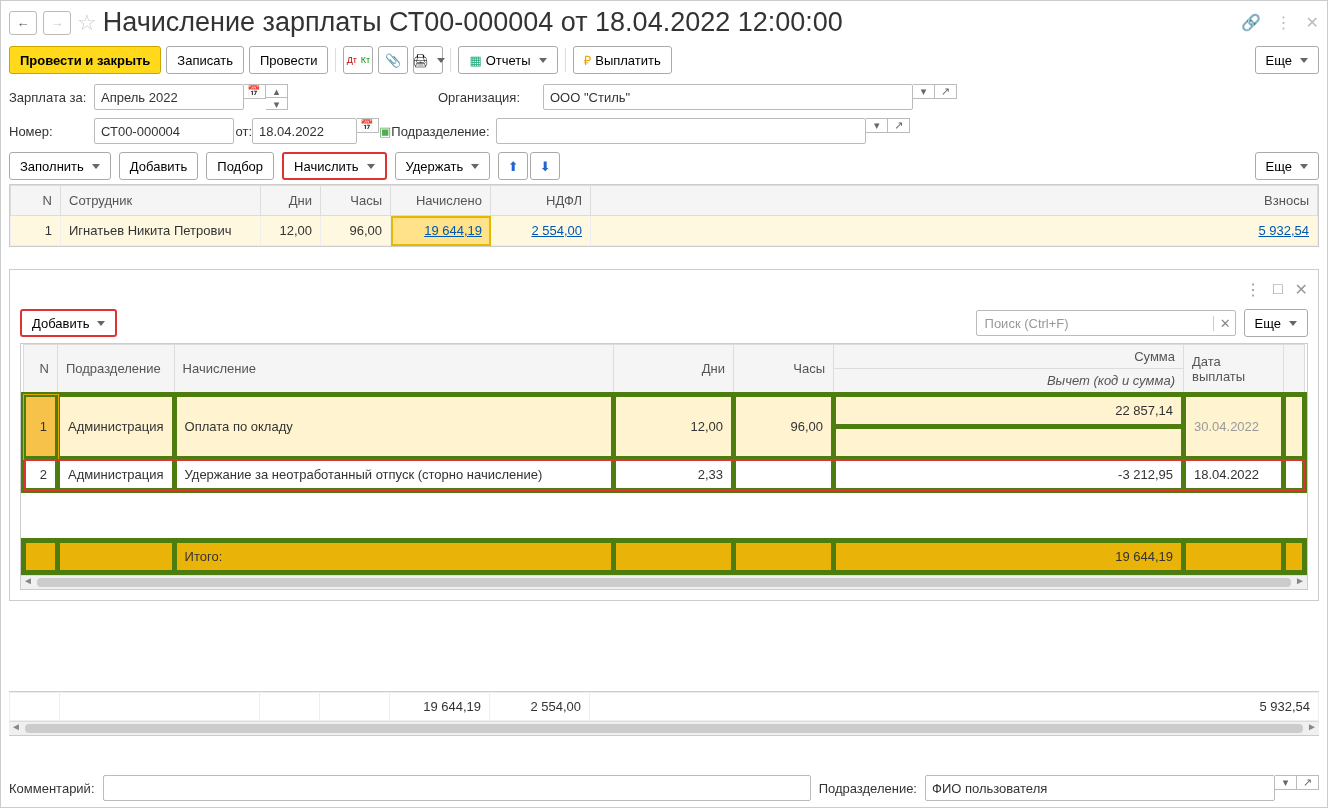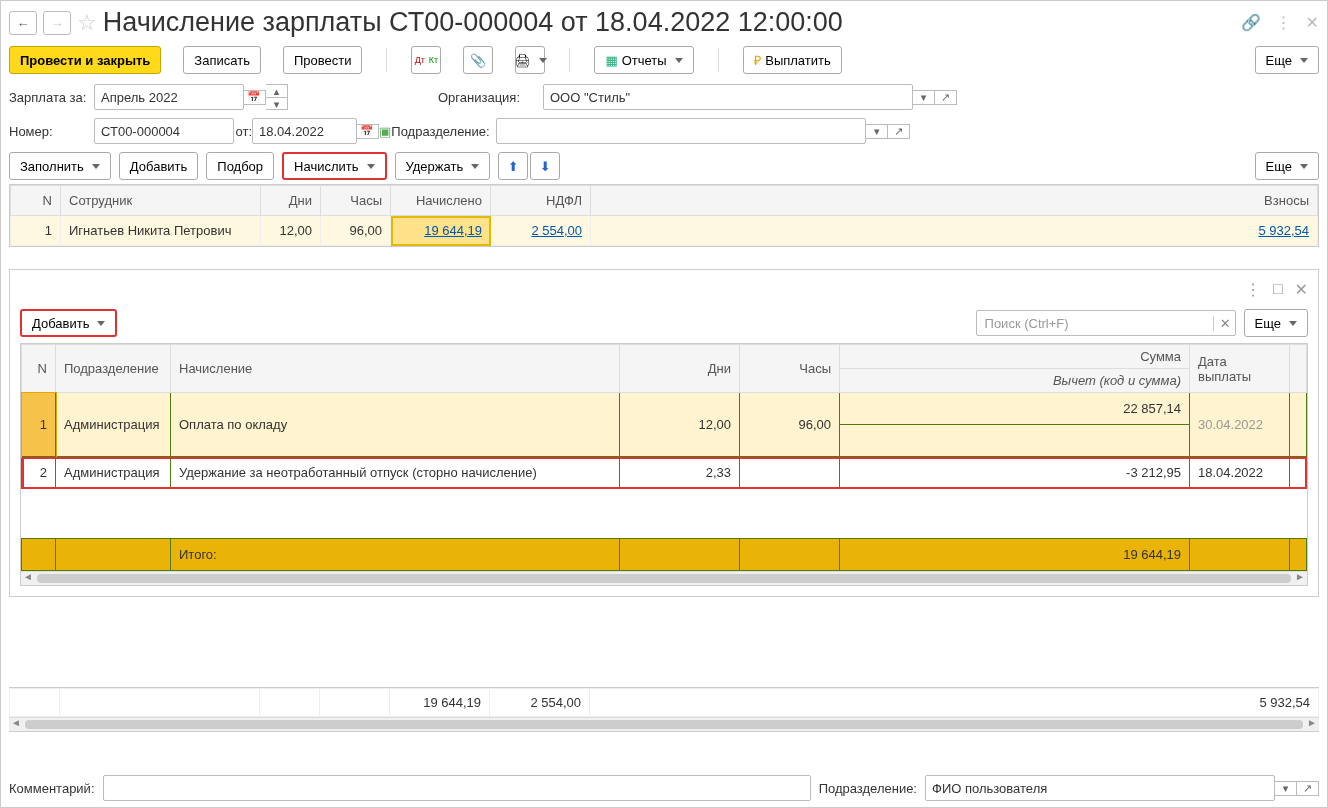--- a/index.html
+++ b/index.html
@@ -3,33 +3,33 @@
 <meta charset="utf-8">
 <style>
   * { box-sizing: border-box; }
   html, body { margin:0; padding:0; font-family: Arial, sans-serif; font-size:13px; color:#333; background:#fff;}
   .window { border:1px solid #ccc; width:1328px; height:808px; position:relative; padding:6px 8px; }
   .titlebar { display:flex; align-items:center; gap:6px; margin-bottom:8px;}
   .nav-btn { width:28px; height:24px; border:1px solid #bbb; background:#fff; border-radius:3px; display:flex; align-items:center; justify-content:center; color:#555;}
   .star { font-size:22px; color:#ccc; }
   .title { font-size:27px; font-weight:400; color:#333;}
   .titlebar-right { margin-left:auto; display:flex; gap:14px; color:#bbb; font-size:16px;}
-  .toolbar { display:flex; align-items:center; gap:22px; margin-bottom:10px;}
+  .toolbar { display:flex; align-items:center; gap:5px; margin-bottom:10px;}
   .toolbar-right { margin-left:auto;}
   .btn { border:1px solid #aaa; background:#fff; border-radius:3px; padding:4px 10px; font-size:13px; cursor:pointer; display:inline-flex; align-items:center; gap:4px; height:28px;}
   .btn-yellow { background:#ffd91a; border-color:#c7a600; font-weight:bold;}
   .btn-icon { width:30px; padding:0; justify-content:center;}
   .sep { width:1px; height:24px; background:#ddd; margin:0 2px;}
   .dropdown-caret::after { content:""; display:inline-block; border-left:4px solid transparent; border-right:4px solid transparent; border-top:5px solid #666; margin-left:4px;}
   .form-rows { display:flex; flex-direction:column; gap:8px; margin-bottom:8px;}
   .form-row { display:flex; align-items:center; }
   .lbl { width:85px; }
   .lbl-wide { width:105px;}
   .input { border:1px solid #bbb; background:#fff; height:26px; padding:2px 6px; border-radius:2px; display:flex; align-items:center;}
-  .input-group { display:flex; align-items:center;}
+  .input-group { display:flex; align-items:flex-start;}
   .input-group .addon { border:1px solid #bbb; border-left:none; width:22px; display:flex; align-items:center; justify-content:center; font-size:11px; color:#666; background:#fff;}
   .spinner { display:flex; flex-direction:column;}
   .spinner .addon{height:13px; line-height:10px;}
   .spinner .addon:first-child{border-bottom:none;}
   .toolbar2 { display:flex; align-items:center; gap:8px; margin-bottom:4px;}
   .btn-red { border:2px solid #d33;}
   .arrow-btns { display:flex; gap:2px;}
   .arrow-btns .btn { width:30px; padding:0; justify-content:center;}
   .table { border:1px solid #ccc; border-collapse:collapse; width:100%; font-size:13px;}
   .table th { background:#f5f5f5; border:1px solid #ddd; padding:4px 8px; font-weight:normal; color:#555; height:30px;}
@@ -43,21 +43,21 @@
   .panel { border:1px solid #ccc; margin-top:22px; padding:10px; position:relative; background:#fff;}
   .panel-header { display:flex; align-items:center; margin-bottom:10px;}
   .panel-title { font-size:18px;}
   .panel-actions { margin-left:auto; display:flex; gap:12px; color:#999; font-size:16px;}
   .panel-toolbar { display:flex; align-items:center; gap:8px; margin-bottom:6px;}
   .search { border:1px solid #bbb; height:26px; border-radius:2px; display:flex; align-items:center; padding:2px 4px 2px 8px; width:260px; color:#999;}
   .search .clear { margin-left:auto; border-left:1px solid #ccc; padding-left:6px; color:#888;}
   .det-table-wrap { border:1px solid #ccc;}
   .det-table { width:100%; border-collapse:collapse; font-size:13px;}
   .det-table th { background:#f5f5f5; border:1px solid #ddd; padding:4px 8px; font-weight:normal; color:#555;}
-  .det-table td { border:1px solid #4d7c0f; padding:6px 8px; height:32px;}
+  .det-table td { border:5px solid #4d7c0f; padding:6px 8px; height:32px;}
   .row-sel td { background:#fff3d0;}
   .row-sel .rownum { background:#f7c24a; outline:1px solid #e0a800;}
   .row-red { outline:2px solid #d33; outline-offset:-2px;}
   .footer-row td { background:#eab308;}
   .hscroll { height:14px; background:#f0f0f0; border-top:1px solid #ddd; position:relative;}
   .hscroll::before{content:"◄"; position:absolute; left:2px; top:-1px; font-size:10px; color:#888;}
   .hscroll::after{content:"►"; position:absolute; right:2px; top:-1px; font-size:10px; color:#888;}
   .hscroll .thumb{position:absolute; left:16px; right:16px; top:2px; bottom:2px; background:#ccc; border-radius:4px;}
   .panel-footer { display:flex; align-items:center; margin-top:10px;}
   .link { color:#0058b0; text-decoration:underline;}

